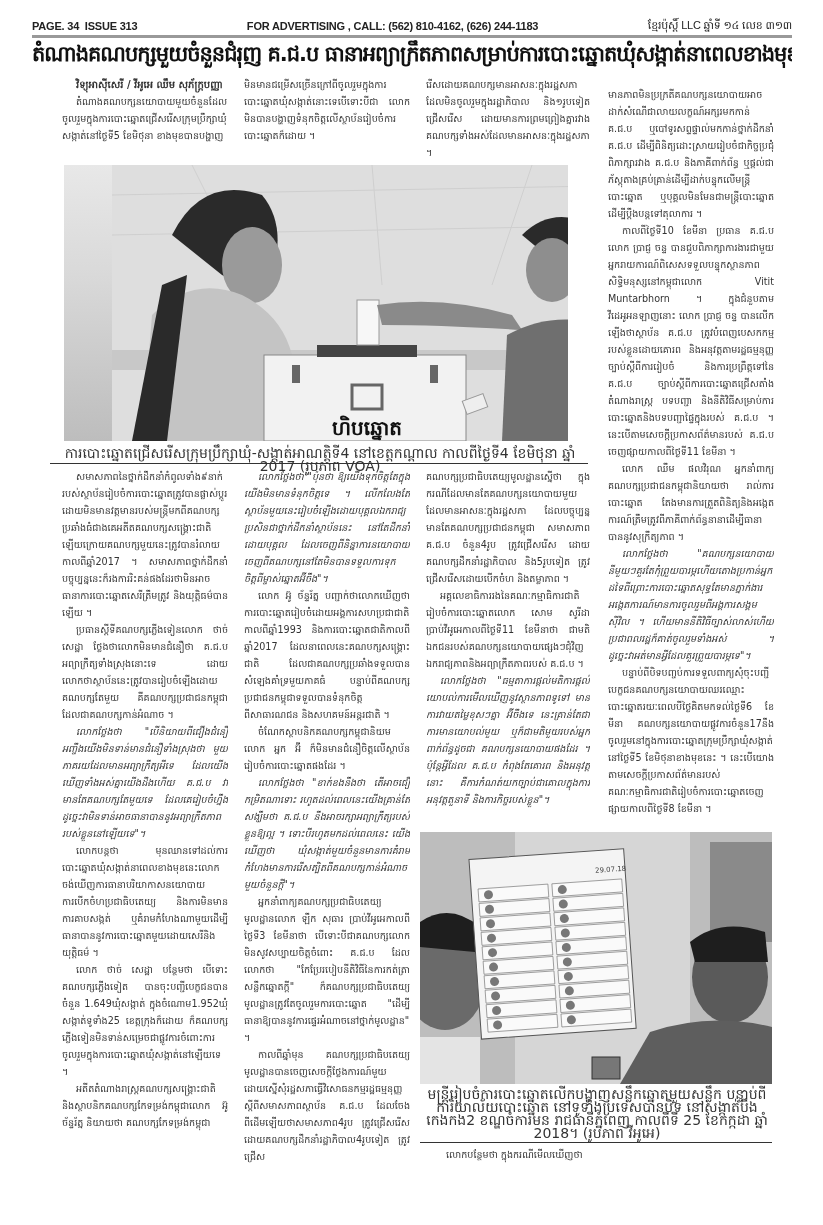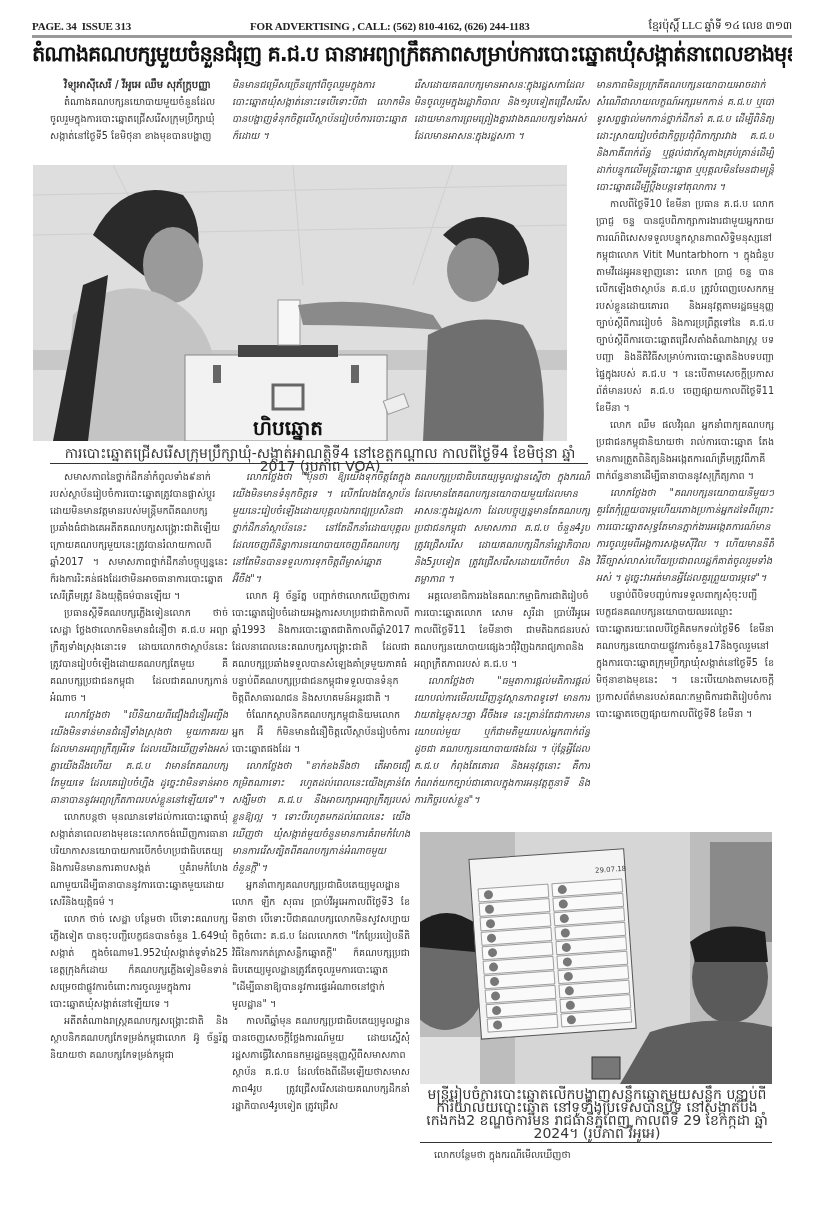--- a/index.html
+++ b/index.html
@@ -1,27 +1,27 @@
 <!DOCTYPE html>
 <html><head>
 <meta charset="utf-8">
 <style>
   html,body{margin:0;padding:0;background:#fff;}
   body{width:823px;height:1225px;position:relative;overflow:hidden;font-family:"DejaVu Sans",sans-serif;color:#222;}
-  .hdr{position:absolute;left:32px;top:18px;width:760px;height:16px;display:flex;justify-content:space-between;align-items:center;font-family:Liberation Serif, serif;font-size:11px;font-weight:bold;color:#222;letter-spacing:-0.2px;}
+  .hdr{position:absolute;left:32px;top:18px;width:760px;height:16px;display:flex;justify-content:space-between;align-items:center;font-family:Liberation Sans, sans-serif;font-size:11px;font-weight:bold;color:#222;letter-spacing:-0.2px;}
   .hdr .r{font-weight:normal;}
   .hrule{position:absolute;left:32px;top:35px;width:760px;height:3px;background:#999;}
   .headline{position:absolute;left:32px;top:40px;width:760px;font-family:"DejaVu Sans",sans-serif;font-size:21px;font-weight:bold;color:#111;white-space:nowrap;overflow:hidden;letter-spacing:-1px;line-height:28px;}
   .col{position:absolute;font-size:9.6px;line-height:17px;text-align:justify;color:#333;overflow:hidden;}
-  .col p{margin:0 0 0 0;text-indent:14px;}
-  .col p.noind{text-indent:0;font-style:italic;}
+  .col p{margin:0 0 0 12px;text-indent:14px;}
+  .col p.noind{text-indent:0;}
   .col .it{font-style:italic;}
   .byline{font-weight:bold;font-size:10px;text-indent:14px;margin-bottom:0;}
   .photo{position:absolute;overflow:hidden;}
-  .photo1{left:33px;top:165px;width:534px;height:276px;background:linear-gradient(180deg,#e8e8e8 0%,#d9d9d9 40%,#bdbdbd 100%);}
+  .photo1{left:64px;top:165px;width:456px;height:276px;background:linear-gradient(180deg,#e8e8e8 0%,#d9d9d9 40%,#bdbdbd 100%);padding-left:48px;}
   .photo2{left:420px;top:832px;width:352px;height:252px;background:linear-gradient(180deg,#cfcfcf 0%,#9a9a9a 60%,#777 100%);}
   .caption{position:absolute;font-size:14px;line-height:13px;color:#333;text-align:center;}
   .caprule{position:absolute;height:1px;background:#333;}
 </style>
 </head>
 <body>
 
 <div class="hdr">
   <span><span>PAGE. 34</span>&nbsp;&nbsp;<span>ISSUE 313</span></span>
   <span>FOR ADVERTISING ,  CALL: (562) 810-4162, (626) 244-1183</span>
@@ -35,21 +35,21 @@
   <p class="byline">វិទ្យុអាស៊ីសេរី / វីអូអេ ឈឹម សុភ័ក្រ្តបញ្ញា</p>
   <p>តំណាងគណបក្សនយោបាយមួយចំនួនដែលចូលរួមក្នុងការបោះឆ្នោតជ្រើសរើសក្រុមប្រឹក្សាឃុំសង្កាត់នៅថ្ងៃទី5 ខែមិថុនា ខាងមុខបានបង្ហាញ</p>
 </div>
 <div class="col" style="left:232px;top:76px;width:178px;height:88px;">
   <p class="noind">មិនមានជម្រើសច្រើនក្រៅពីចូលរួមក្នុងការបោះឆ្នោតឃុំសង្កាត់នោះទេបើទោះបីជា លោកមិនបានបង្ហាញទំនុកចិត្តលើស្ថាប័នរៀបចំការបោះឆ្នោតក៏ដោយ ។</p>
 </div>
 <div class="col" style="left:414px;top:76px;width:176px;height:88px;">
   <p class="noind">រើសដោយគណបក្សមានអាសនៈក្នុងរដ្ឋសភាដែលមិនចូលរួមក្នុងរដ្ឋាភិបាល និង១រូបទៀតជ្រើសរើស ដោយមានការព្រមព្រៀងគ្នារវាងគណបក្សទាំងអស់ដែលមានអាសនៈក្នុងរដ្ឋសភា ។</p>
 </div>
 
-<div class="col" style="left:596px;top:76px;width:178px;height:755px;">
+<div class="col" style="left:596px;top:86px;width:178px;height:755px;">
   <p class="noind">មានភាពមិនប្រក្រតីគណបក្សនយោបាយអាចដាក់សំណើជាលាយលក្ខណ៍អក្សរមកកាន់ គ.ជ.ប ឬបៅទូរសព្ទផ្ទាល់មកកាន់ថ្នាក់ដឹកនាំ គ.ជ.ប ដើម្បីពិនិត្យដោះស្រាយរៀបចំជាកិច្ចប្រជុំពិភាក្សារវាង គ.ជ.ប និងភាគីពាក់ព័ន្ធ ឬផ្ដល់ជាភ័ស្តុតាងគ្រប់គ្រាន់ដើម្បីដាក់បន្ទុកលើមន្ត្រីបោះឆ្នោត ឬបុគ្គលមិនមែនជាមន្ត្រីបោះឆ្នោតដើម្បីប្ដឹងបន្តទៅតុលាការ ។</p>
   <p>កាលពីថ្ងៃទី10 ខែមីនា ប្រធាន គ.ជ.ប លោក ប្រាជ្ញ ចន្ទ បានជួបពិភាក្សាការងារជាមួយអ្នករាយការណ៍ពិសេសទទួលបន្ទុកស្ថានភាពសិទ្ធិមនុស្សនៅកម្ពុជាលោក Vitit Muntarbhorn ។ ក្នុងជំនួបតាមវីដេអូអនឡាញនោះ លោក ប្រាជ្ញ ចន្ទ បានលើកឡើងថាស្ថាប័ន គ.ជ.ប ត្រូវបំពេញបេសកកម្មរបស់ខ្លួនដោយគោរព និងអនុវត្តតាមរដ្ឋធម្មនុញ្ញច្បាប់ស្តីពីការរៀបចំ និងការប្រព្រឹត្តទៅនៃ គ.ជ.ប ច្បាប់ស្ដីពីការបោះឆ្នោតជ្រើសតាំងតំណាងរាស្ត្រ បទបញ្ជា និងនីតិវិធីសម្រាប់ការបោះឆ្នោតនិងបទបញ្ជាផ្ទៃក្នុងរបស់ គ.ជ.ប ។ នេះបើតាមសេចក្ដីប្រកាសព័ត៌មានរបស់ គ.ជ.ប ចេញផ្សាយកាលពីថ្ងៃទី11 ខែមីនា ។</p>
   <p>លោក ឈឹម ផលវិរុណ អ្នកនាំពាក្យគណបក្សប្រជាជនកម្ពុជានិយាយថា រាល់ការបោះឆ្នោត តែងមានការត្រួតពិនិត្យនិងអង្កេតការណ៍ត្រឹមត្រូវពីភាគីពាក់ព័ន្ធនានាដើម្បីធានាបាននូវសុក្រឹត្យភាព ។</p>
   <p class="it">លោកថ្លែងថា "គណបក្សនយោបាយនីមួយៗគួរតែកុំព្រួយបារម្ភហើយតោងប្រកាន់អ្នកដទៃពីព្រោះការបោះឆ្នោតសុទ្ធតែមានភ្នាក់ងារអង្កេតការណ៍មានការចូលរួមពីអង្គការសង្គមស៊ីវិល ។ ហើយមាននីតិវិធីច្បាស់លាស់ហើយប្រជាពលរដ្ឋក៏គាត់ចូលរួមទាំងអស់ ។ ដូច្នេះវាអត់មានអ្វីដែលគួរព្រួយបារម្ភទេ"។</p>
   <p>បន្ទាប់ពីបិទបញ្ចប់ការទទួលពាក្យសុំចុះបញ្ជីបេក្ខជនគណបក្សនយោបាយឈរឈ្មោះបោះឆ្នោតរយៈពេលបីថ្ងៃគិតមកទល់ថ្ងៃទី6 ខែមីនា គណបក្សនយោបាយផ្លូវការចំនួន17នឹងចូលរួមនៅក្នុងការបោះឆ្នោតក្រុមប្រឹក្សាឃុំសង្កាត់នៅថ្ងៃទី5 ខែមិថុនាខាងមុខនេះ ។ នេះបើយោងតាមសេចក្ដីប្រកាសព័ត៌មានរបស់គណៈកម្មាធិការជាតិរៀបចំការបោះឆ្នោតចេញផ្សាយកាលពីថ្ងៃទី8 ខែមីនា ។</p>
 </div>
 
 <div class="photo photo1">
   <svg width="538" height="276" viewBox="0 0 538 276">
     <rect x="0" y="0" width="538" height="276" fill="#dedede"></rect>
@@ -163,18 +163,18 @@
         <rect x="136" y="180.5" width="70" height="13" fill="#fafafa" stroke="#666" stroke-width="0.6"></rect>
         <circle cx="146" cy="187" r="4.5" fill="#777"></circle>
       </g>
 
     <ellipse cx="310" cy="145" rx="38" ry="46" fill="#5a5a5a"></ellipse>
     <path d="M270 110 Q300 85 345 100 L348 130 L275 130 Z" fill="#1e1e1e"></path>
     <path d="M200 252 L230 200 Q290 180 352 195 L352 252 Z" fill="#5e5e5e"></path>
     <rect x="172" y="225" width="28" height="22" fill="#777" stroke="#333"></rect>
   </svg>
 </div>
-<div class="caption" style="left:424px;top:1088px;width:346px;">មន្ត្រីរៀបចំការបោះឆ្នោតលើកបង្ហាញសន្លឹកឆ្នោតមួយសន្លឹក បន្ទាប់ពីការិយាល័យបោះឆ្នោត នៅទូទាំងប្រទេសបានបិទ នៅសង្កាត់បឹងកេងកង2 ខណ្ឌចំការមន រាជធានីភ្នំពេញ កាលពីទី 29 ខែកក្កដា ឆ្នាំ 2024។ (រូបភាព វីអូអេ)</div>
+<div class="caption" style="left:424px;top:1088px;width:346px;">មន្ត្រីរៀបចំការបោះឆ្នោតលើកបង្ហាញសន្លឹកឆ្នោតមួយសន្លឹក បន្ទាប់ពីការិយាល័យបោះឆ្នោត នៅទូទាំងប្រទេសបានបិទ នៅសង្កាត់បឹងកេងកង2 ខណ្ឌចំការមន រាជធានីភ្នំពេញ កាលពីទី 25 ខែកក្កដា ឆ្នាំ 2018។ (រូបភាព វីអូអេ)</div>
 <div class="caprule" style="left:420px;top:1142px;width:352px;"></div>
 
 <div class="col" style="left:420px;top:1146px;width:172px;height:40px;">
   <p>លោកបន្ថែមថា ក្នុងករណីមើលឃើញថា</p>
 </div>
 
 </body></html>

